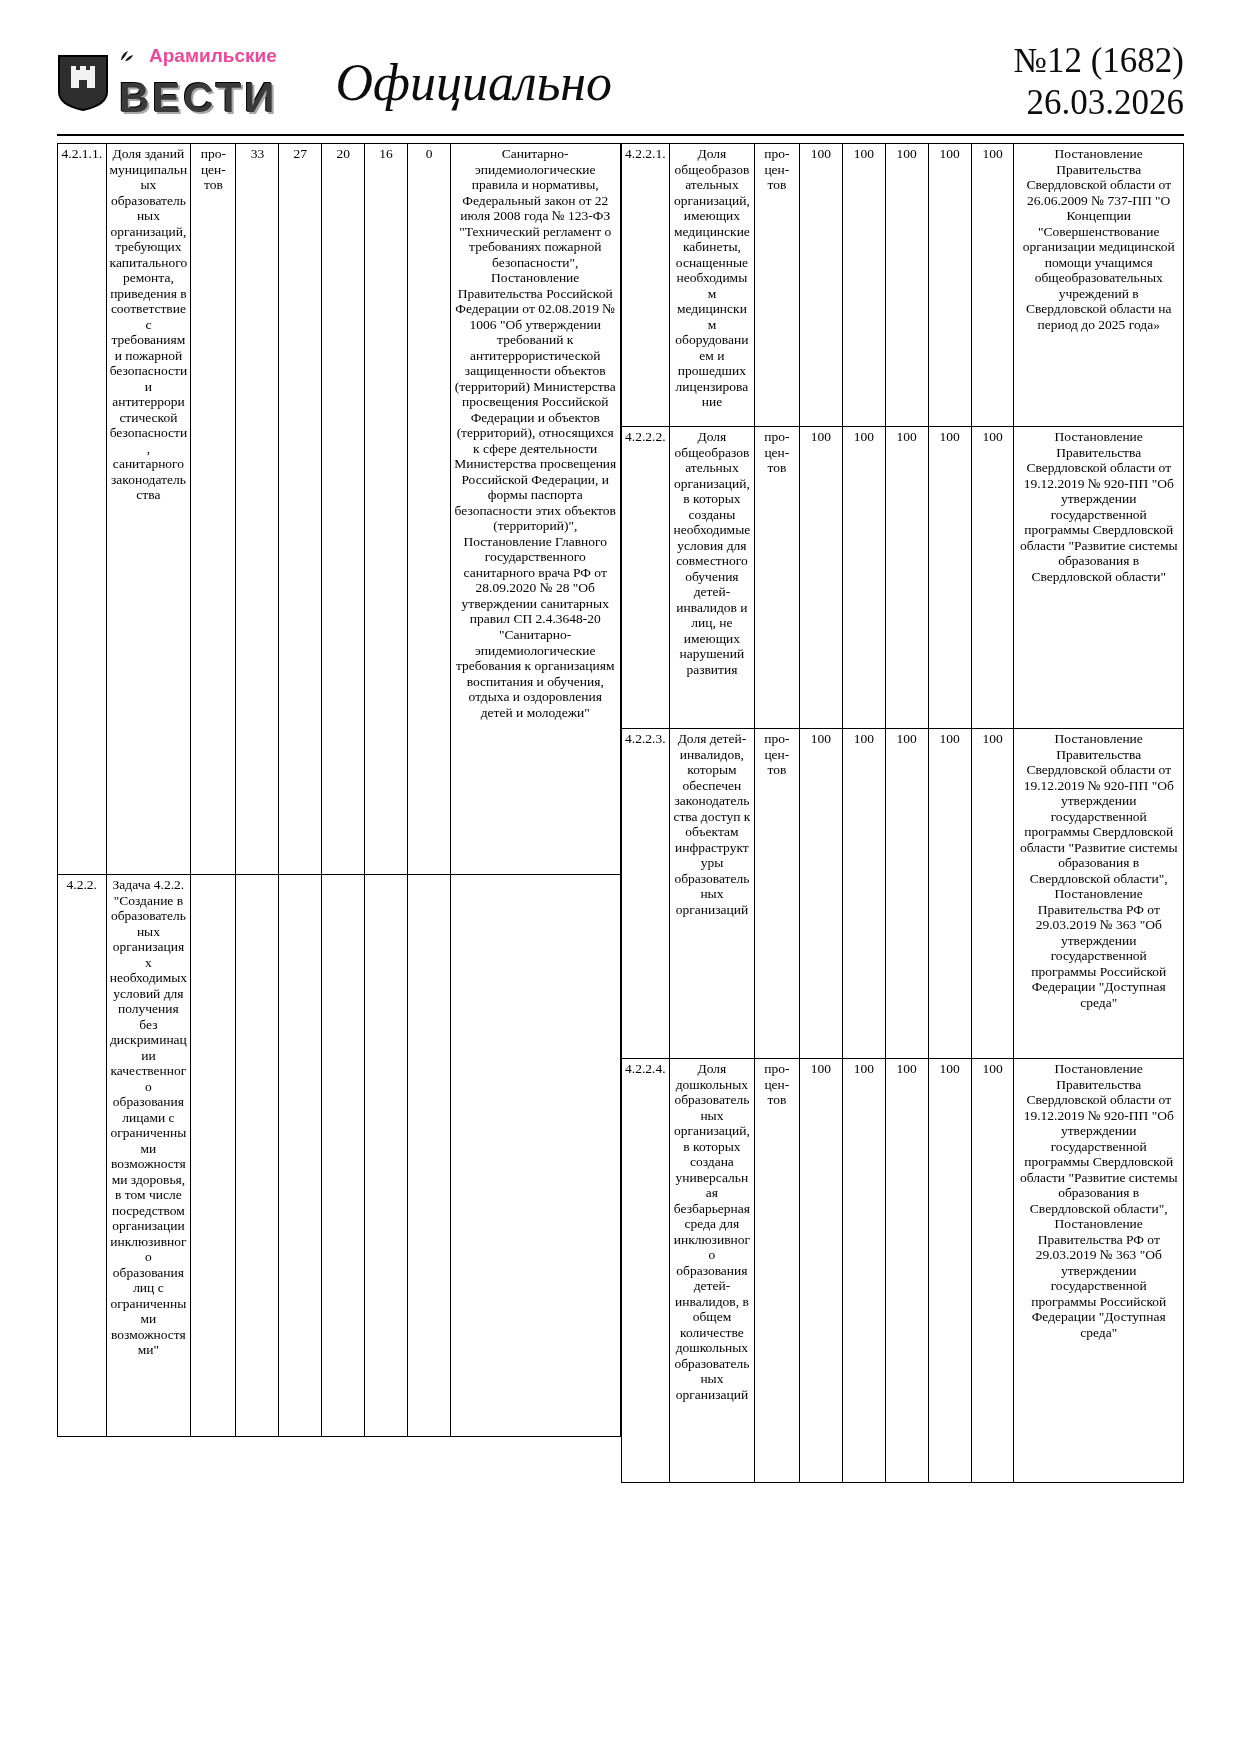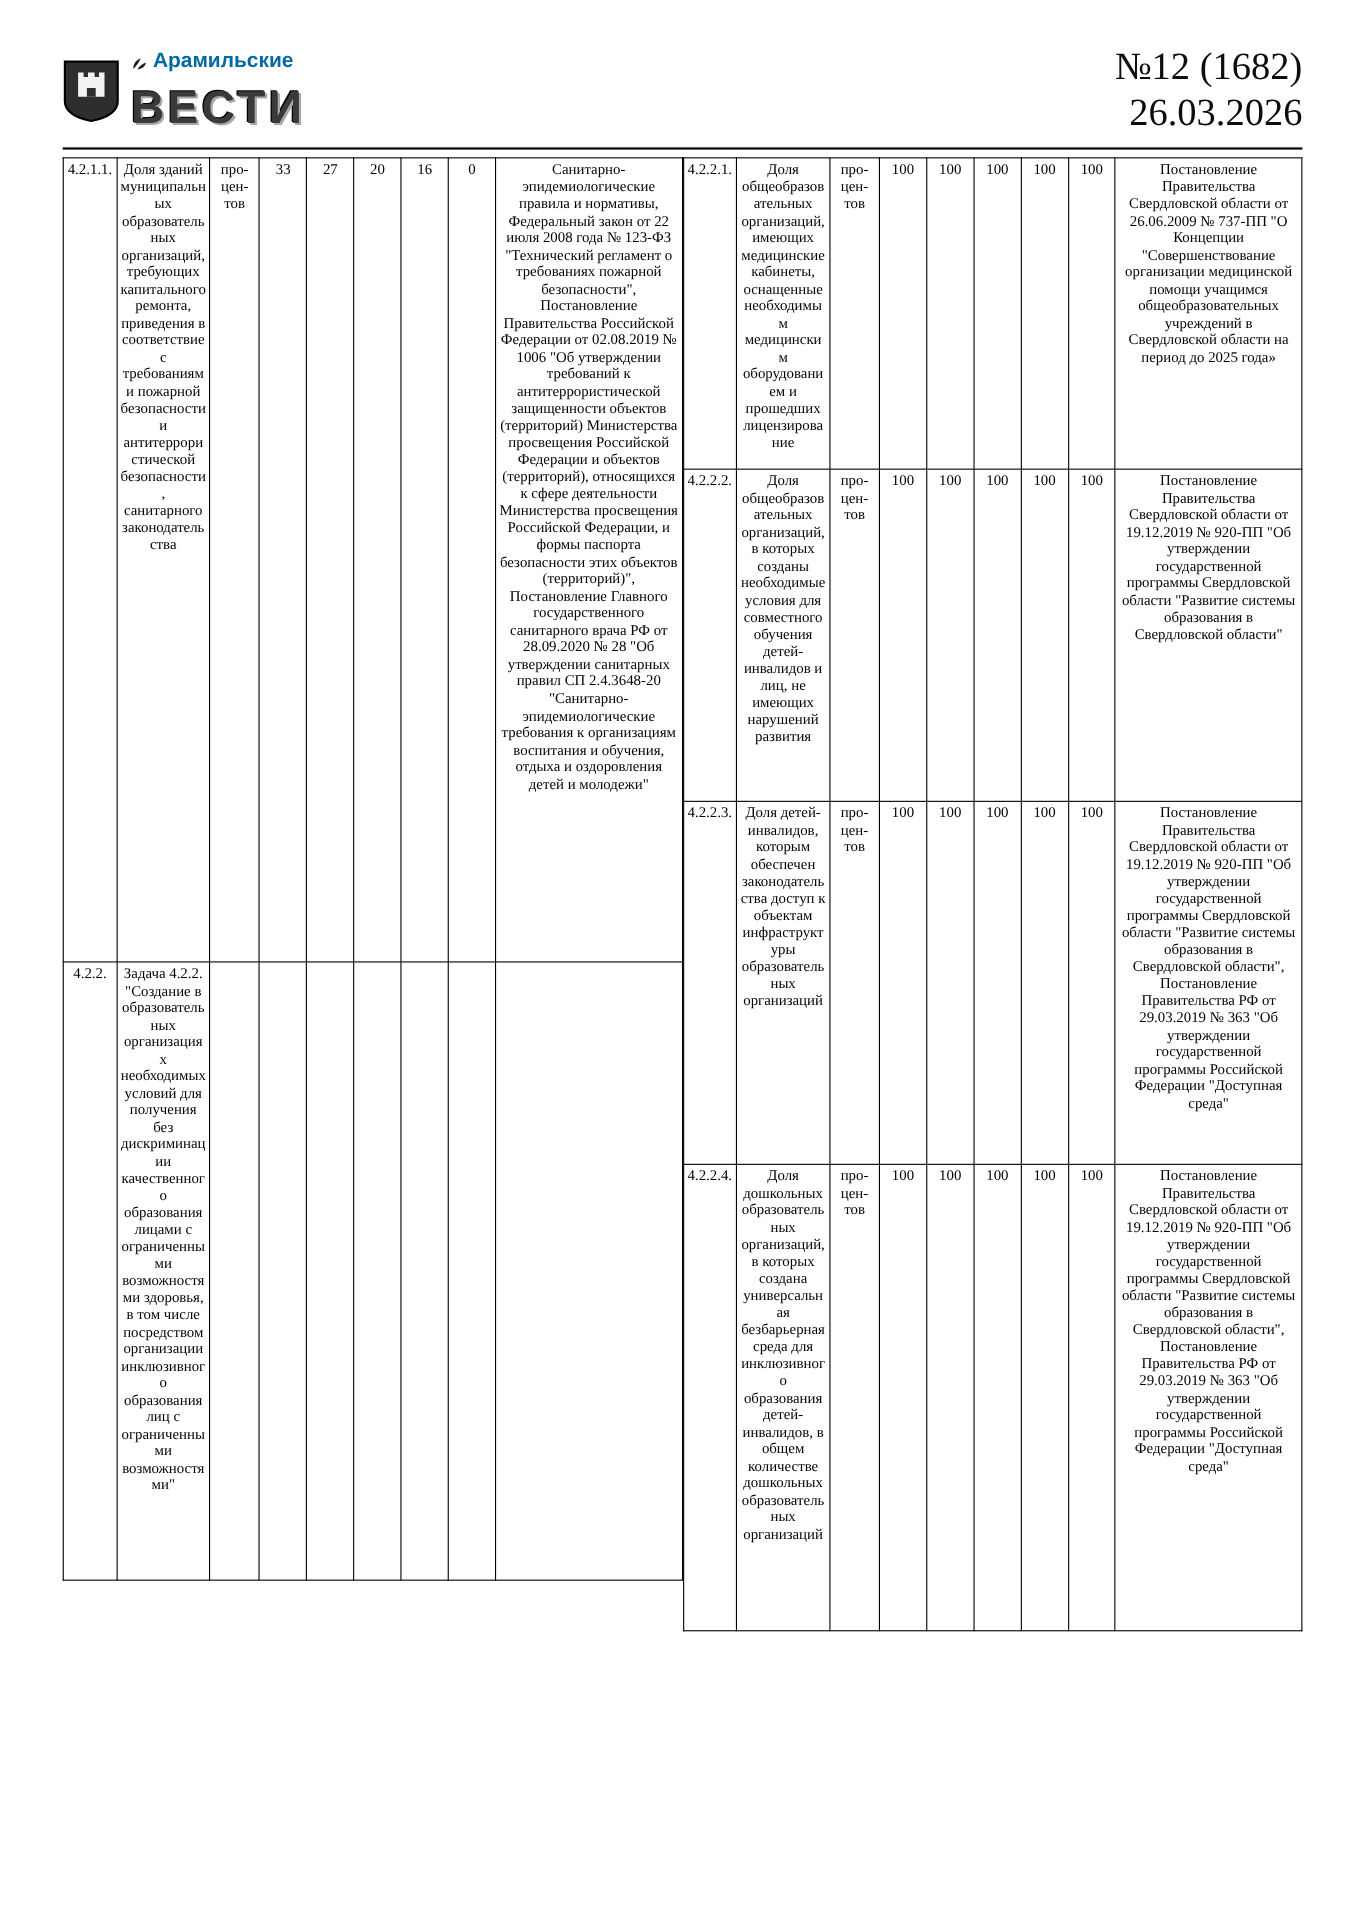--- a/index.html
+++ b/index.html
@@ -10,22 +10,22 @@
     font-family:"Liberation Serif", serif;
     box-sizing:border-box;
     padding:40px 57px 0 57px;
     overflow:hidden;
   }
   
   .masthead{display:flex;align-items:center;}
   .brand{display:flex;align-items:center;gap:10px;}
   .crest{width:52px;height:60px;flex:0 0 auto;}
   .brand-text{display:flex;flex-direction:column;line-height:1;}
-  .brand-top{display:flex;align-items:flex-end;gap:4px;
-    font-family:"Liberation Sans", sans-serif;font-weight:bold;font-size:19px;color:#0369a1;}
+  .brand-top{display:flex;align-items:center;gap:14px;
+    font-family:"Liberation Sans", sans-serif;font-weight:bold;font-size:19px;color:#ec4899;}
   .brand-name{
     font-family:"Liberation Sans", sans-serif;font-weight:bold;
     font-size:42px;letter-spacing:3px;color:#3a3a3a;
     text-shadow:2px 2px 0 #a8a8a8, -1px -1px 0 #000;
     margin-top:12px;}
   .section-title{
     font-family:"Liberation Serif", serif;font-style:italic;
     font-size:52px;margin-left:58px;color:#0d0d0d;}
   .issue-block{
     margin-left:auto;text-align:right;
@@ -65,20 +65,21 @@
           <svg width="16" height="16" viewBox="0 0 16 16" xmlns="http://www.w3.org/2000/svg">
             <path d="M2 13 Q3 6 9 4 Q7 9 3 13 Z" fill="#1c1c1c"></path>
             <path d="M6 14 Q9 9 14 8 Q12 13 7 14 Z" fill="#1c1c1c"></path>
           </svg>
           <span>Арамильские</span>
         </div>
         <div class="brand-name">ВЕСТИ</div>
       </div>
     </div>
 
+    <div class="section-title">Официально</div>
 
     <div class="issue-block">
       <div>№12 (1682)</div>
       <div>26.03.2026</div>
     </div>
 
   </header>
 
   <div class="rule"></div>
 

